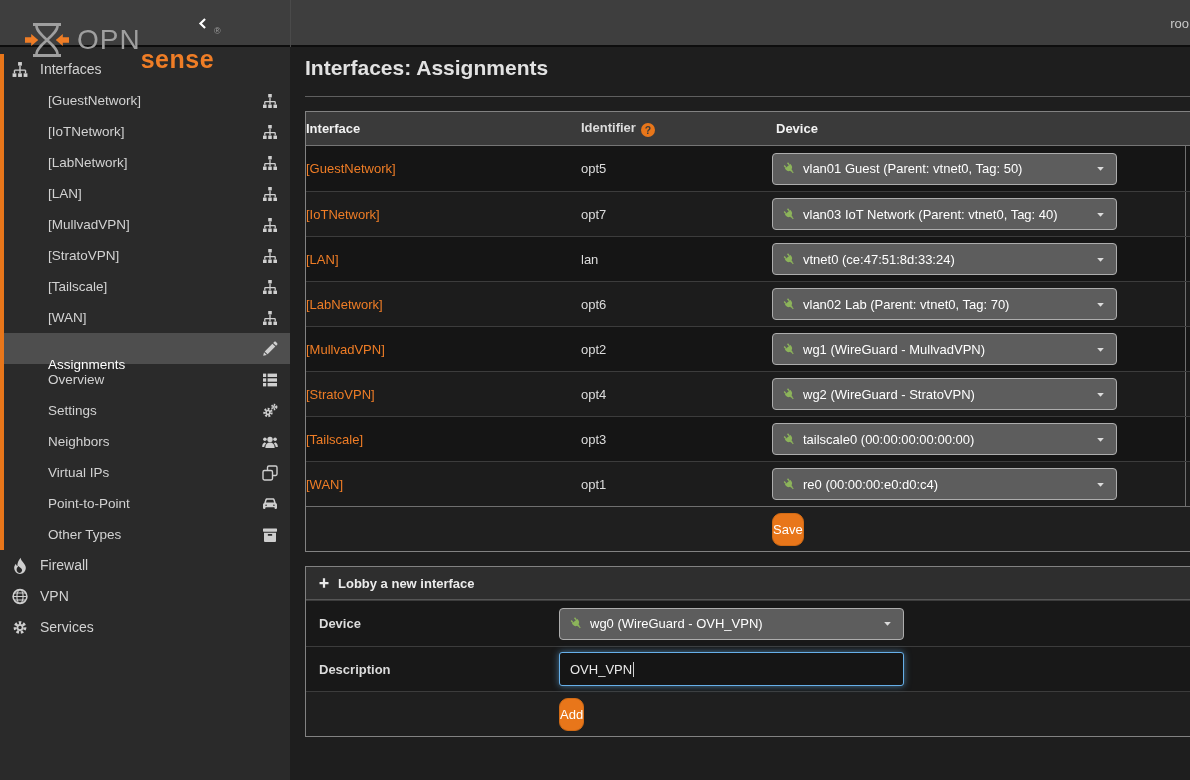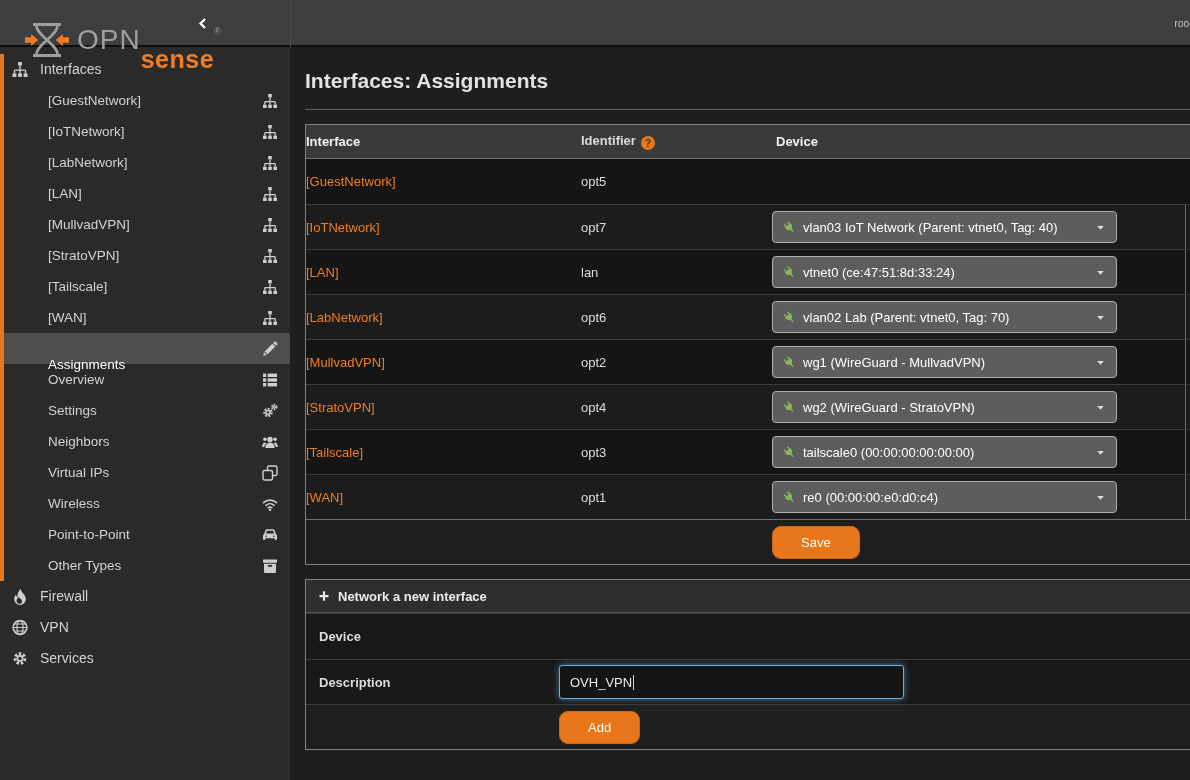--- a/index.html
+++ b/index.html
@@ -10,21 +10,21 @@
   .navbar { position:absolute; left:0; top:0; width:1190px; height:47px;
     background:#3e3e3e; border-bottom:2px solid #0d0d0d; z-index:5; }
   .navbar .nb-divider { position:absolute; left:290px; top:0; width:1px; height:47px; background:#4a4a4a; }
   .brand { position:absolute; left:24px; top:5px; display:flex; align-items:center; }
   .brand .hourglass { margin-right:7px; }
   .brand-opn { font-size:28px; font-weight:400; color:#9f9f9f; letter-spacing:1px; }
   .brand-sense { font-size:25px; font-weight:800; color:#ef7d26; letter-spacing:.5px;margin-top:40px; }
   .brand-reg { font-size:9px; color:#9f9f9f; vertical-align:top; position:relative; top:-9px; }
   .collapse-btn { position:absolute; left:194px; top:16px; color:#fff; cursor:pointer; }
   .user-label { position:absolute; right:1px; top:0; height:47px; line-height:47px;
-    color:#c9c9c9; font-size:10px; }
+    color:#c9c9c9; font-size:13px; }
 
   
   .sidebar { position:absolute; left:0; top:47px; width:290px; height:733px;
     background:#2a2a2a; overflow:hidden; }
   .menu { padding-top:7px; }
   .m-item { position:relative; height:31px; line-height:31px; color:#d2d2d2;
     font-size:14px; cursor:pointer; }
   .m-item .l-icon { position:absolute; left:11px; top:7px; width:18px; height:17px;
     color:#cfcfcf; text-align:center; }
   .m-item .m-label { position:absolute; left:40px; }
@@ -32,21 +32,21 @@
   .child .r-icon { position:absolute; right:12px; top:8px; width:16px; height:16px; color:#cfcfcf; }
   .selected { background:#4e4e4e; }
   .selected .m-label { color:#fff;margin-top:16px; }
   .ifaces-section { position:relative; border-left:4px solid #e8761a; }
   .ifaces-section .m-item .l-icon { left:7px; }
   .ifaces-section .m-item .m-label { left:36px; }
   .ifaces-section .child .m-label { left:44px; }
   .ifaces-section .child .r-icon { right:12px; }
 
   
-  .content { position:absolute; left:290px; top:47px; width:900px; height:733px; }
+  .content { position:absolute; left:290px; top:34px; width:900px; height:733px; }
   .page-title { padding:22px 0 0 15px; font-size:21px; font-weight:600; color:#e2e2e2; }
   .title-rule { margin:16px 0 0 15px; width:885px; border-top:1px solid #5f5f5f; }
 
   .panel { margin:14px 0 0 15px; width:1005px; border:1px solid #828282; background:#181818; }
 
   
   .t-header { display:flex; height:34px; background:#3a3a3a; border-bottom:1px solid #757575;
     color:#f2f2f2; font-size:13px; font-weight:bold; align-items:center; }
   .t-row { display:flex; height:45px; align-items:center; border-top:1px solid #3c3c3c; font-size:13px; }
   .t-row:first-of-type { border-top:none; }
@@ -64,21 +64,21 @@
 
   .selectbox { display:flex; align-items:center; width:345px; height:32px; background:#5d5d5d;
     border:1px solid #adadad; border-radius:4px; padding:0 10px; cursor:pointer; }
   .selectbox .plug { color:#8cb45a; margin-right:7px; flex:none; }
   .selectbox .sel-label { color:#fff; font-size:13px; white-space:nowrap; overflow:hidden; }
   .selectbox .caret { margin-left:auto; color:#dcdcdc; flex:none; }
 
   .t-save-row { display:flex; height:45px; align-items:center; background:#1f1f1f;
     border-top:1px solid #6f6f6f; }
   .btn { display:inline-block; background:#e8761a; color:#fff; font-size:13px;
-    border:1px solid #d06a15; border-radius:9px; padding:8px 28px; cursor:pointer;
+    border:1px solid #d06a15; border-radius:9px; padding:8px 0; cursor:pointer;
     font-family:inherit; }
   .save-btn { margin-left:466px; }
 
   
   .p-header { display:flex; align-items:center; height:33px; background:#2e2e2e;
     border-bottom:1px solid #565656; padding-left:12px; color:#ececec;
     font-size:13px; font-weight:bold; }
   .p-header .plus { margin-right:8px; color:#e8e8e8; }
   .f-row { display:flex; align-items:center; height:46px; background:#181818;
     border-top:1px solid #3c3c3c; font-size:13px; }
@@ -329,26 +329,20 @@
             </svg>
           </div>
 
           <div class="m-item child">
             <span class="m-label">Virtual IPs</span>
             <svg class="ic r-icon" width="16" height="16">
               <use href="#i-clone"></use>
             </svg>
           </div>
 
-          <div class="m-item child">
-            <span class="m-label">Wireless</span>
-            <svg class="ic r-icon" width="16" height="16">
-              <use href="#i-wifi"></use>
-            </svg>
-          </div>
 
           <div class="m-item child">
             <span class="m-label">Point-to-Point</span>
             <svg class="ic r-icon" width="16" height="16">
               <use href="#i-car"></use>
             </svg>
           </div>
 
           <div class="m-item child">
             <span class="m-label">Other Types</span>
@@ -403,20 +397,31 @@
         <span>Device</span>
       </div>
       <div class="col-fill"></div>
     </div>
 
     <div>
 
         <div class="t-row">
           <div class="col-if"><span class="if-link">[GuestNetwork]</span></div>
           <div class="col-id">opt5</div>
+          <div class="col-dev">
+            <div class="selectbox">
+              <svg class="ic plug" width="13" height="13">
+                <use href="#i-plug"></use>
+              </svg>
+              <span class="sel-label">vlan01 Guest (Parent: vtnet0, Tag: 50)</span>
+              <svg class="ic caret" width="11" height="11">
+                <use href="#i-caret-down"></use>
+              </svg>
+            </div>
+          </div>
           <div class="col-fill"></div>
         </div>
 
         <div class="t-row">
           <div class="col-if"><span class="if-link">[IoTNetwork]</span></div>
           <div class="col-id">opt7</div>
           <div class="col-dev">
             <div class="selectbox">
               <svg class="ic plug" width="13" height="13">
                 <use href="#i-plug"></use>
@@ -536,25 +541,34 @@
     <div class="t-save-row">
       <button class="btn save-btn">Save</button>
     </div>
   </div>
 
   <div class="panel">
     <div class="p-header">
       <svg class="ic plus" width="12" height="12">
           <use href="#i-plus"></use>
         </svg>
-      <span>Network a new interface</span>
+      <span>Lobby a new interface</span>
     </div>
 
     <div class="f-row">
       <div class="f-label">Device</div>
+      <div class="selectbox">
+        <svg class="ic plug" width="13" height="13">
+            <use href="#i-plug"></use>
+          </svg>
+        <span class="sel-label">wg0 (WireGuard - OVH_VPN)</span>
+        <svg class="ic caret" width="11" height="11">
+            <use href="#i-caret-down"></use>
+          </svg>
+      </div>
     </div>
 
     <div class="f-row" style="height:45px">
       <div class="f-label">Description</div>
       <div class="text-input">
         <span>OVH_VPN</span>
         <span class="text-caret"></span>
       </div>
     </div>
 

